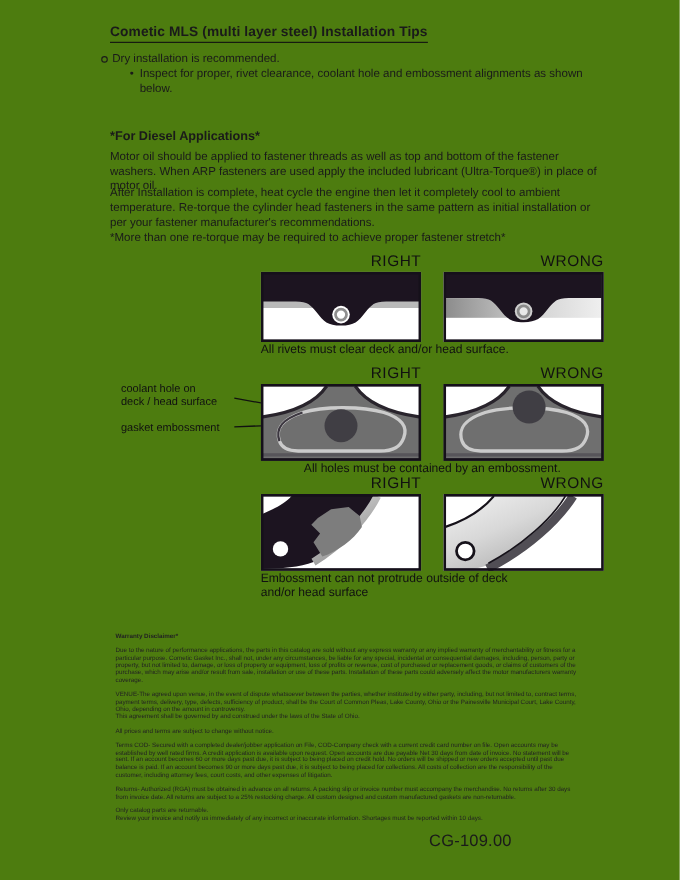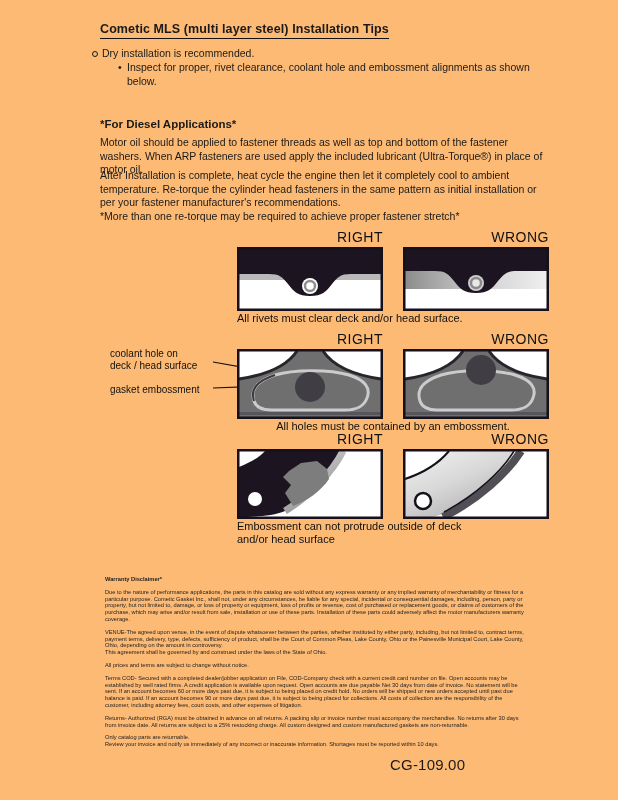--- a/index.html
+++ b/index.html
@@ -1,17 +1,17 @@
 <!DOCTYPE html>
 <html><head>
 <meta charset="utf-8">
 <style>
   html,body{margin:0;padding:0;background:#ffffff;}
   .page{
-    position:relative;width:618px;height:800px;background:#fdba74;overflow:hidden;
+    position:relative;width:618px;height:800px;background:#4d7c0f;overflow:hidden;
     font-family:"Liberation Sans", sans-serif;color:#1a1a1a;
   }
   .abs{position:absolute;}
   
   .title{
     left:100px;top:22px;font-size:12.5px;font-weight:bold;
     border-bottom:1.5px solid #111;padding-bottom:2px;letter-spacing:.1px;
   }
   
   .bullets{left:92px;top:46px;font-size:10.5px;line-height:14px;width:470px;}

